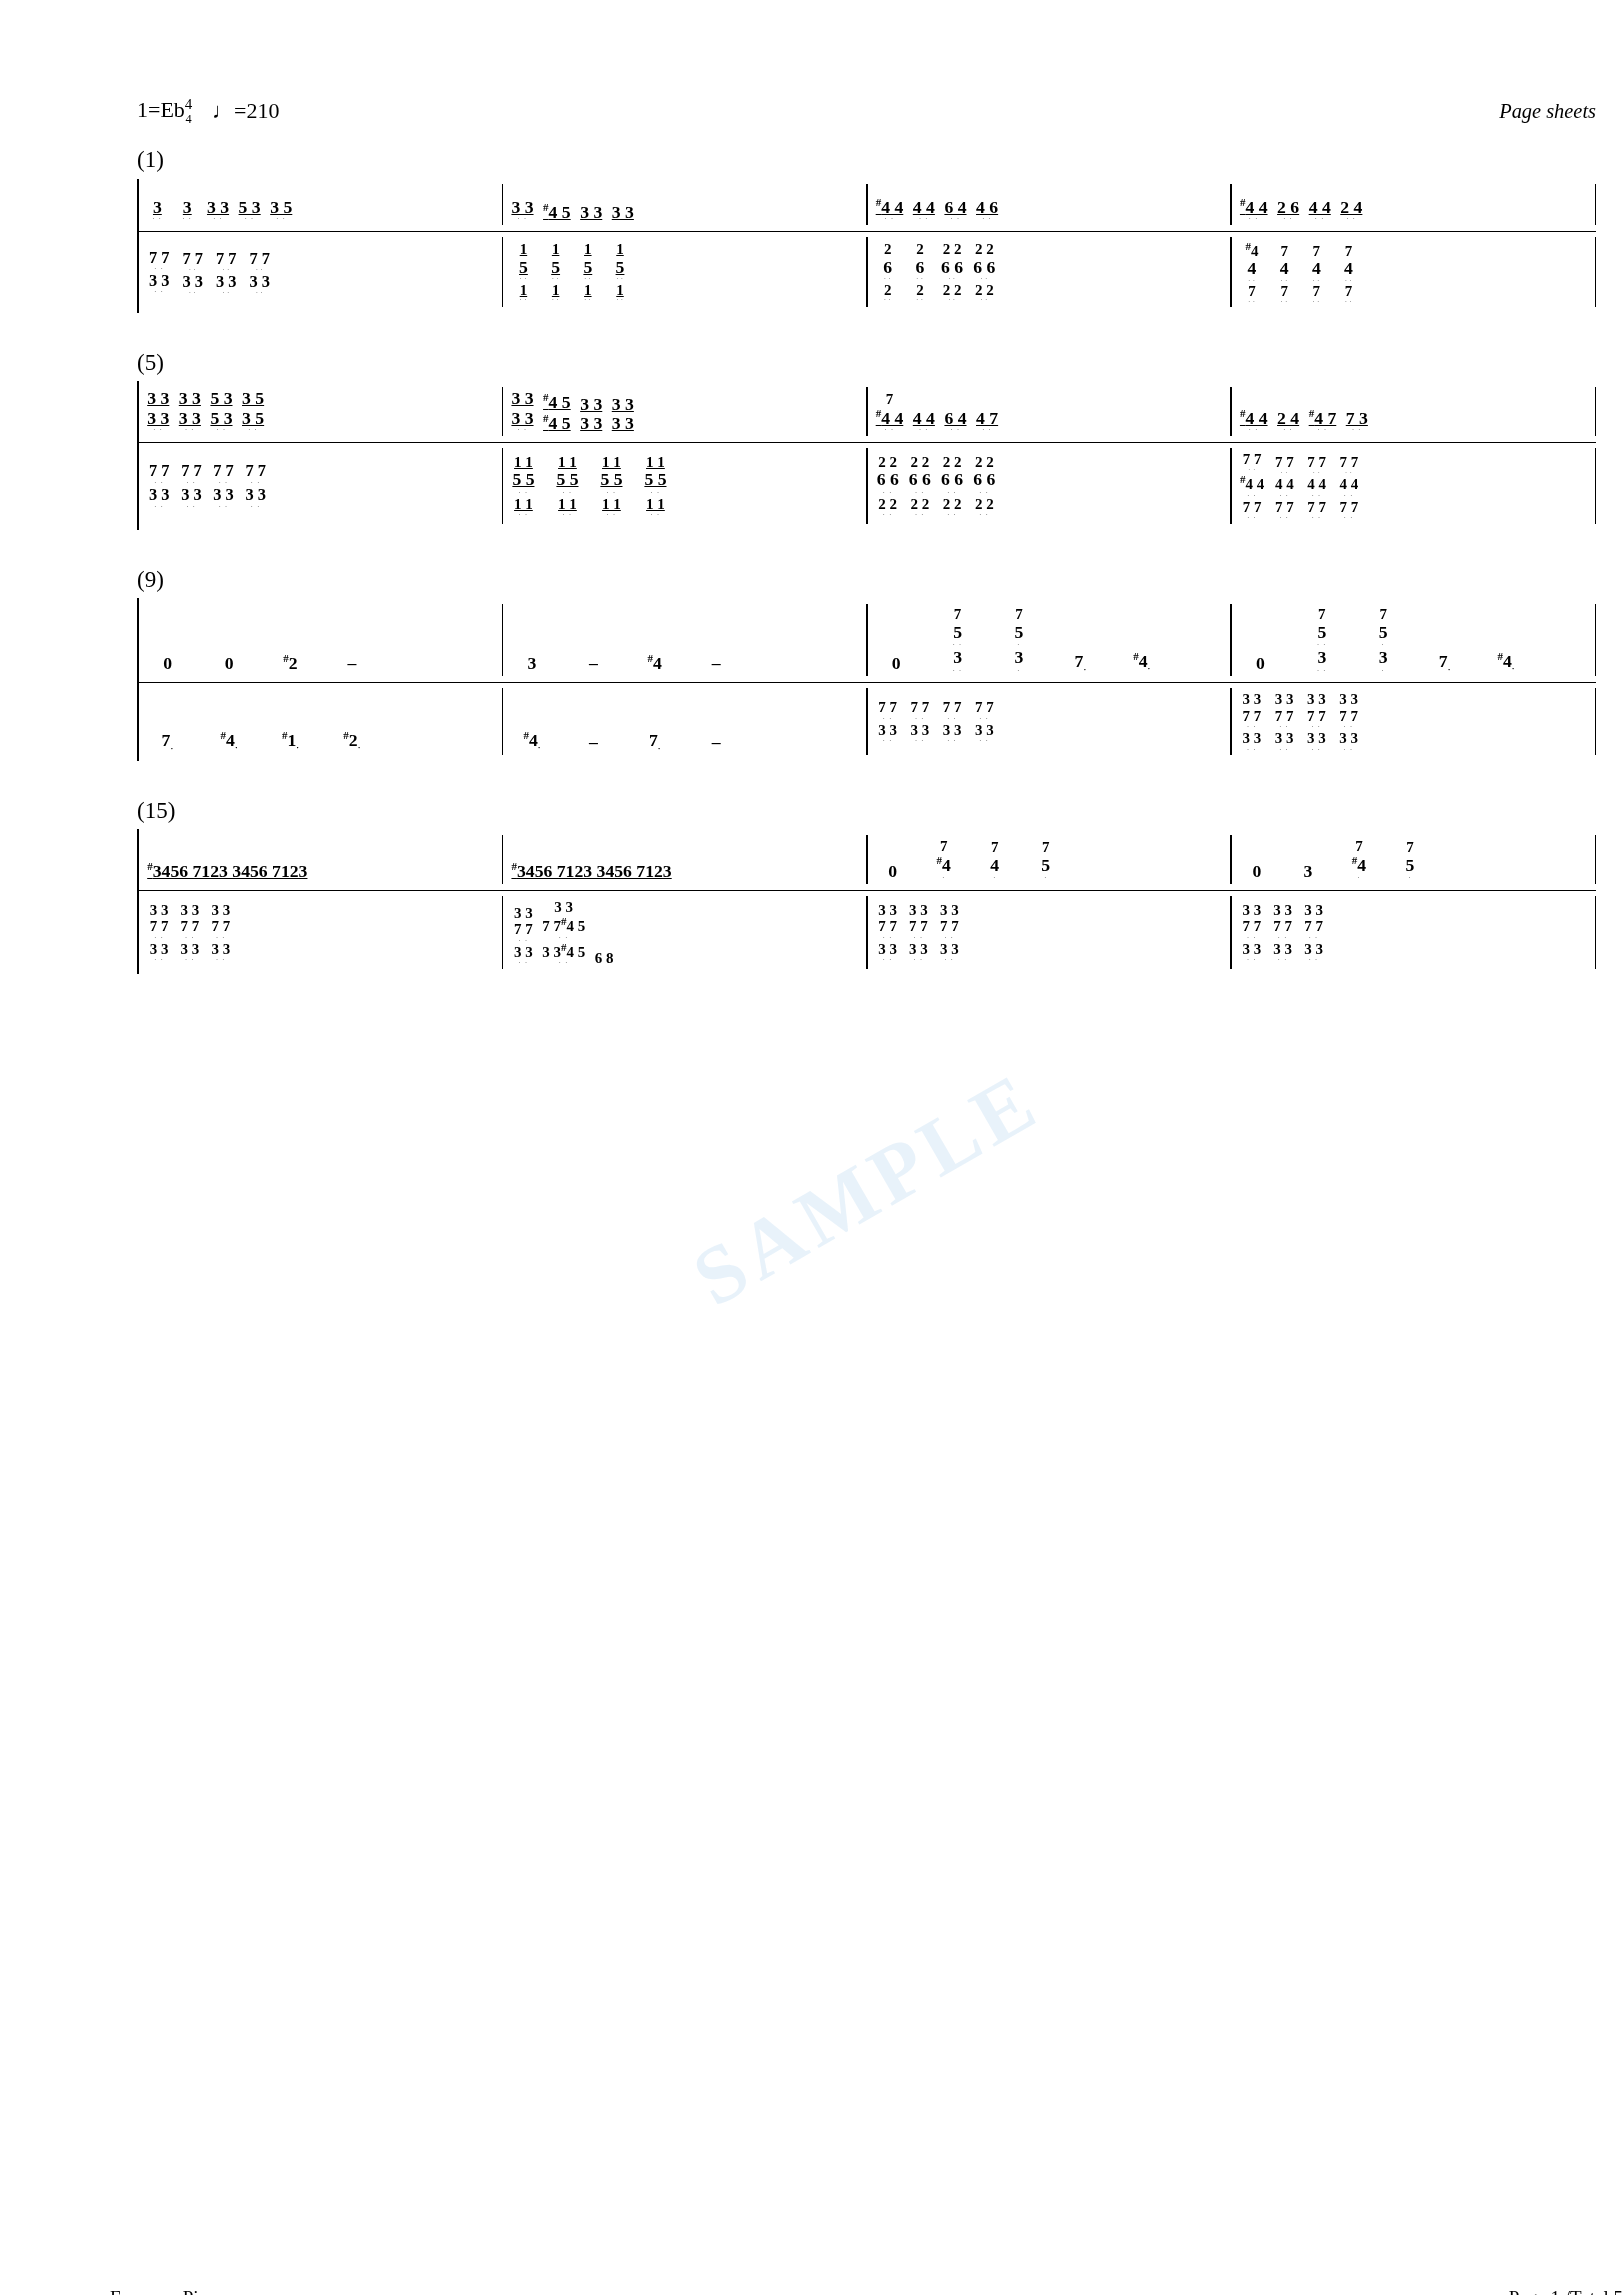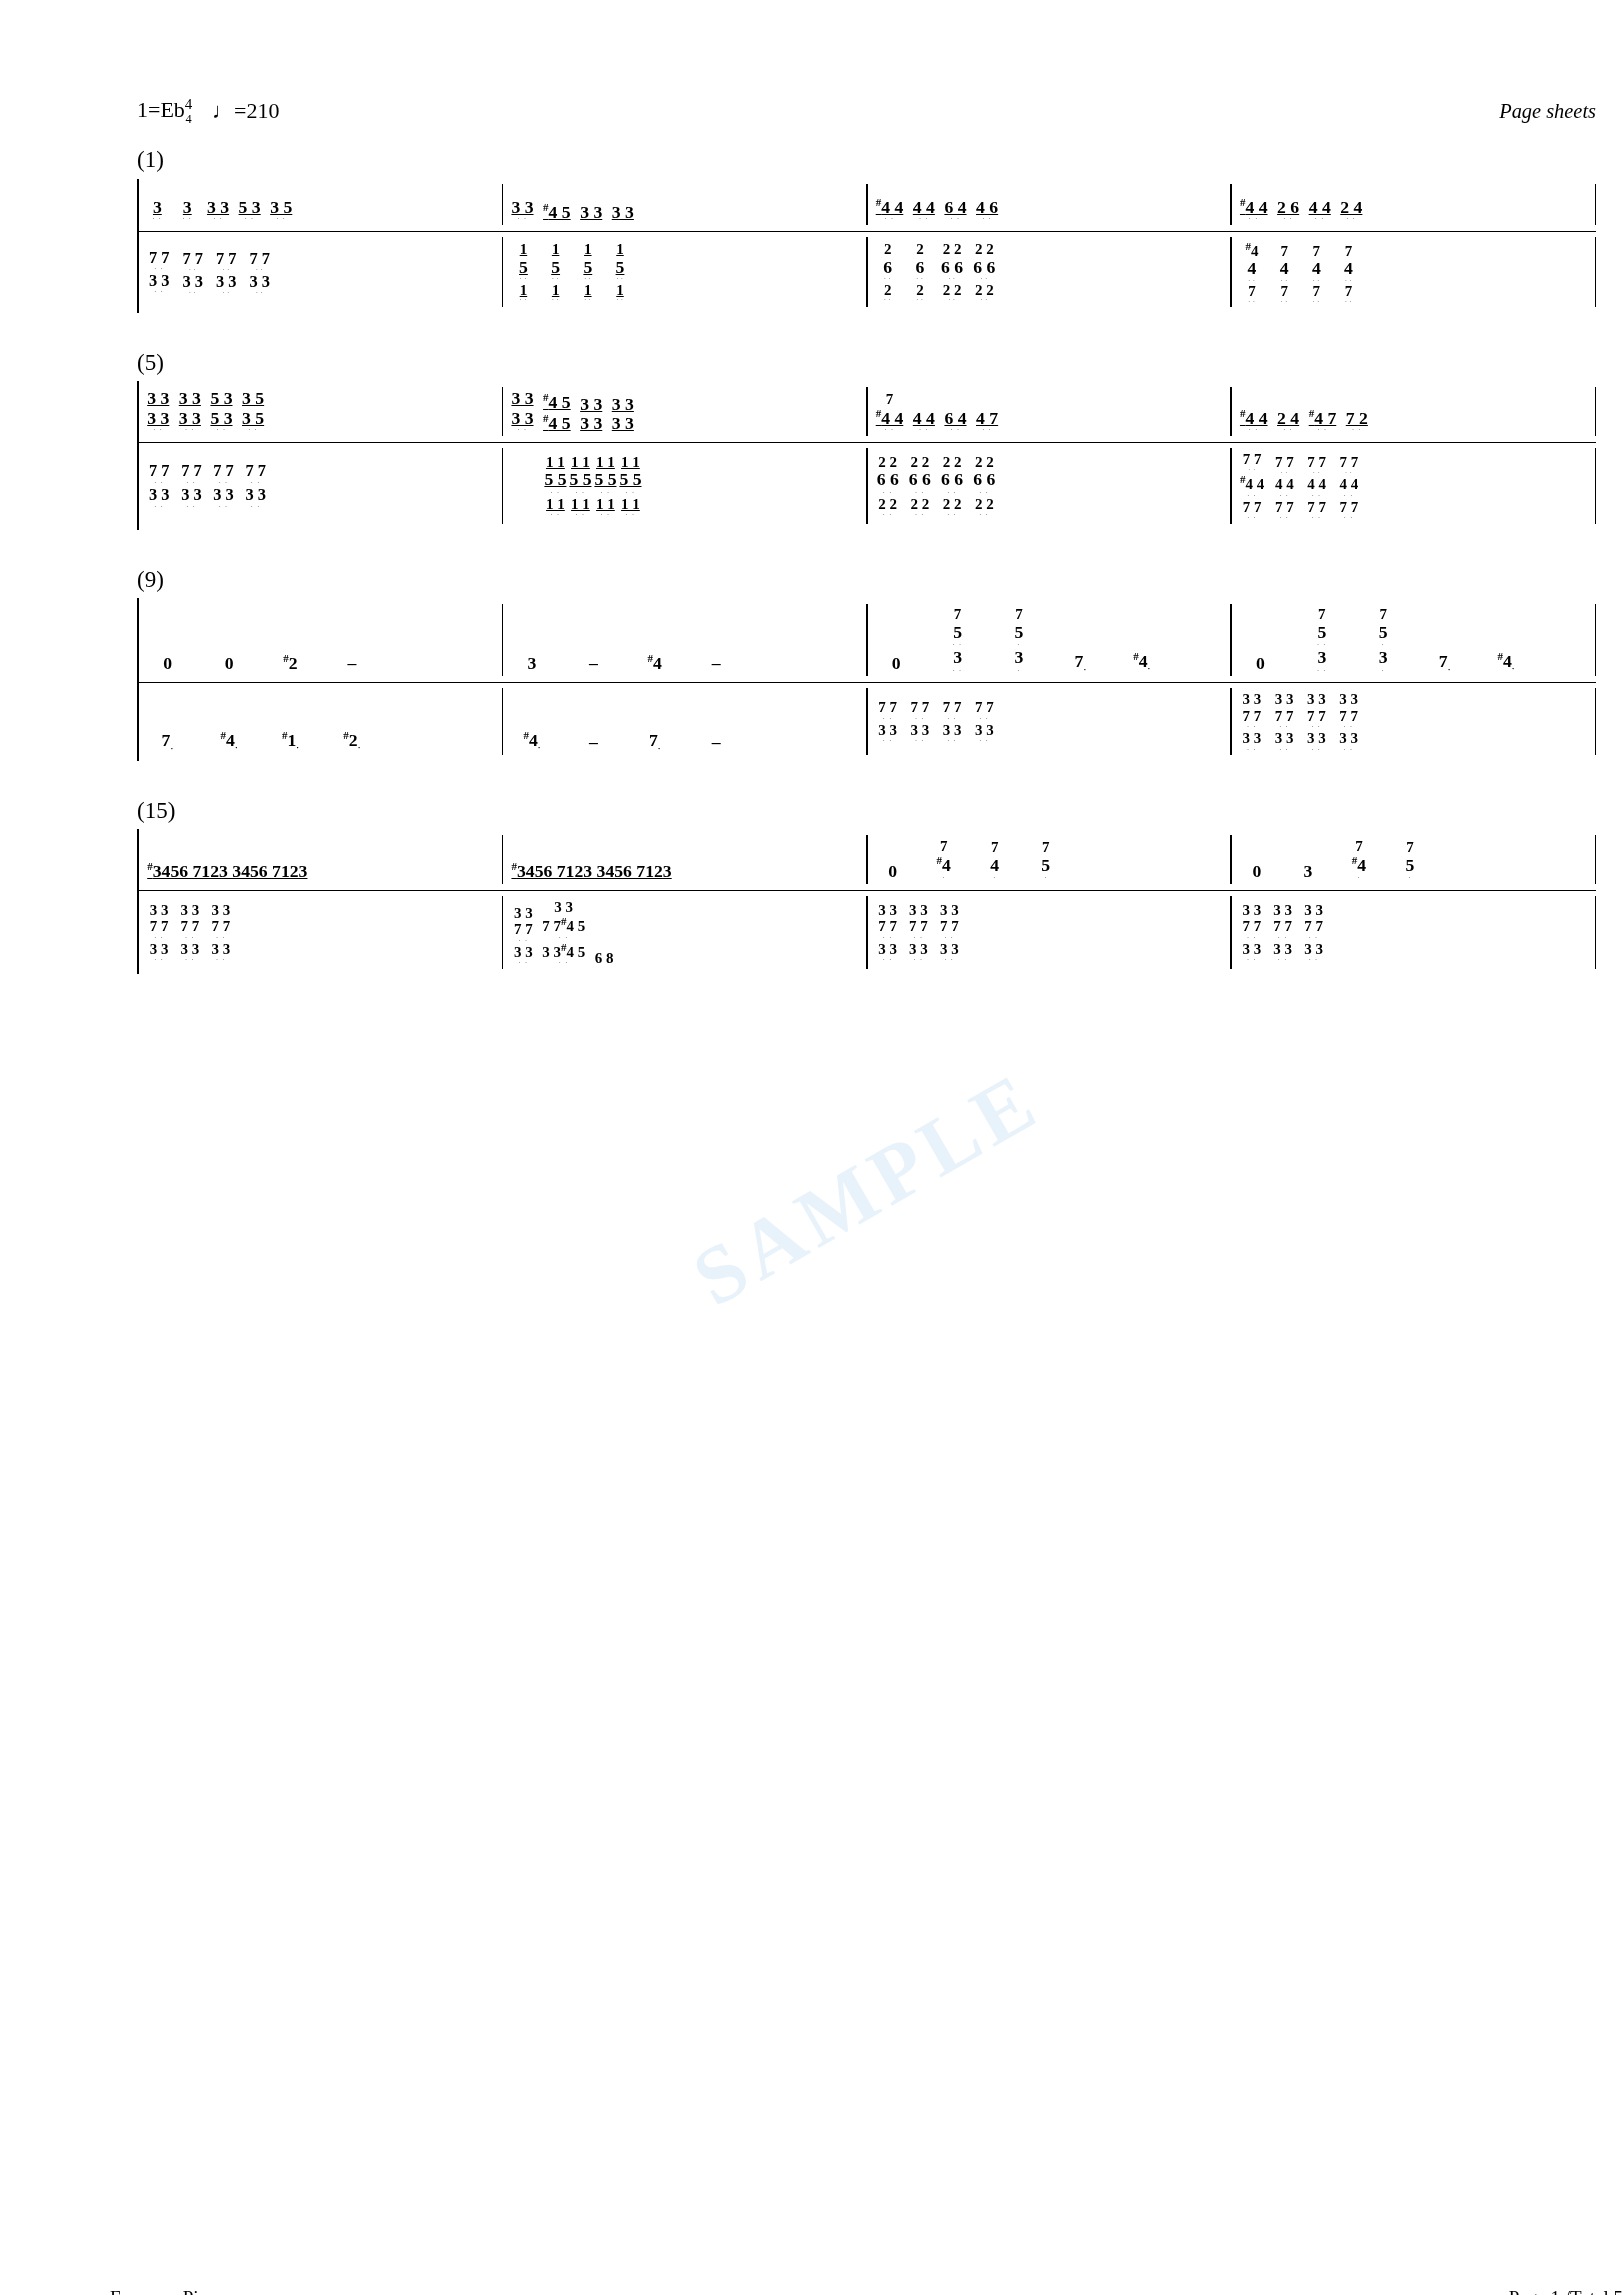--- a/index.html
+++ b/index.html
@@ -501,21 +501,21 @@
               </div>
               <div class="note">
                 <div class="n1 ul">2  4</div>
                 <div class="dot2">· ·</div>
               </div>
               <div class="note">
                 <div class="n1 ul"><sup style="font-size:11px">#</sup>4  7</div>
                 <div class="dot2">· ·</div>
               </div>
               <div class="note">
-                <div class="n1 ul">7  2</div>
+                <div class="n1 ul">7  3</div>
                 <div class="dot2">· ·</div>
               </div>
             </div>
             <div class="sm-bar"></div>
           </div>
         </div>
 
         <div class="staff-line">
           <div class="staff-measures">
             <div class="sm" style="align-items:center; gap:12.3px;">
@@ -542,21 +542,21 @@
                   <div style="font-size:16.4px;font-weight:bold;line-height:1.1;">7  7</div>
                   <div style="font-size:6.1px;letter-spacing:1.4px;">· ·</div>
                   <div style="font-size:16.4px;font-weight:bold;line-height:1.1;">3  3</div>
                   <div style="font-size:6.1px;letter-spacing:1.4px;">· ·</div>
                 </div>
               </div>
             </div>
             <div class="sm-bar"></div>
 
             <div class="sm" style="align-items:center; gap:12.3px;">
-              <div style="display:flex; gap:1px; align-items:flex-end;margin-left:32px;">
+              <div style="display:flex; gap:20px; align-items:flex-end;">
                 <div class="cnote">
                   <div style="font-size:15px;font-weight:bold;line-height:1.1;text-decoration:underline;">1  1</div>
                   <div style="font-size:17.7px;font-weight:bold;line-height:1.1;text-decoration:underline;">5  5</div>
                   <div style="font-size:6.1px;letter-spacing:1.4px;">· ·</div>
                   <div style="font-size:15px;font-weight:bold;line-height:1.1;text-decoration:underline;">1  1</div>
                   <div style="font-size:6.1px;letter-spacing:1.4px;">· ·</div>
                 </div>
                 <div class="cnote">
                   <div style="font-size:15px;font-weight:bold;line-height:1.1;text-decoration:underline;">1  1</div>
                   <div style="font-size:17.7px;font-weight:bold;line-height:1.1;text-decoration:underline;">5  5</div>

